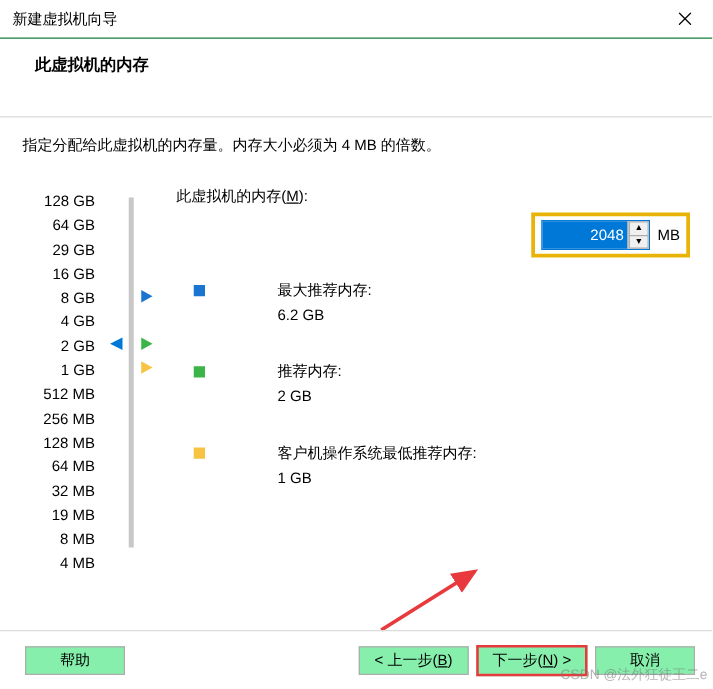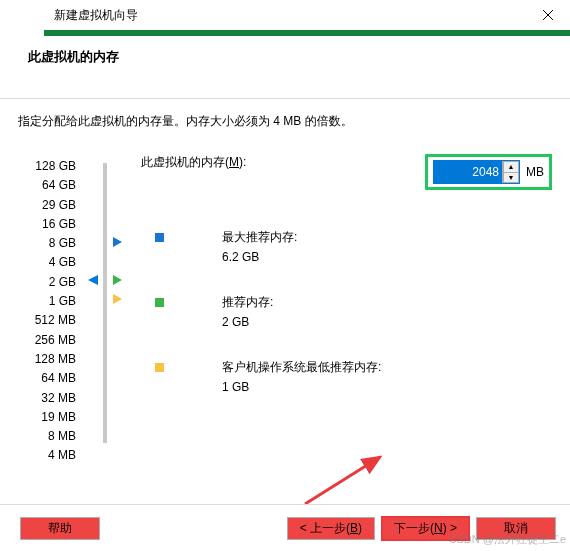--- a/index.html
+++ b/index.html
@@ -15,22 +15,21 @@
     height: 551px;
     position: relative;
     box-sizing: border-box;
   }
   
   .titlebar {
     height: 30px;
     display: flex;
     align-items: center;
     padding: 0 0 0 10px;
-    border-bottom: 6px solid #15803d;
-    margin-left: 44px;
+    border-bottom: 1px solid #15803d;
   }
   .titlebar .title {
     flex: 1;
     font-size: 12px;
   }
   .titlebar .close {
     width: 45px;
     height: 30px;
     display: flex;
     align-items: center;
@@ -52,24 +51,25 @@
   .instr { font-size: 12px; margin-bottom: 24px; }
   .mem-row {
     display: flex;
     margin-left: 123px;
     margin-bottom: 18px;
   }
   .mem-label { font-size: 12px; }
   .mem-label .ul { text-decoration: underline; }
   .mem-spacer { flex: 1; }
   .mem-input-box {
-    border: 3px solid #22c55e;
+    border: 3px solid #eab308;
     padding: 3px 5px;
     display: flex;
     align-items: center;
+    margin-top: 21px;
   }
   .spinbox {
     display: flex;
     align-items: stretch;
     border: 1px solid #0078d7;
     background: #fff;
     height: 22px;
   }
   .spinbox input {
     width: 62px;
@@ -181,21 +181,21 @@
     height: 46px;
     border-top: 1px solid #dcdcdc;
     display: flex;
     align-items: center;
     padding: 0 14px;
   }
   .btn {
     height: 23px;
     min-width: 80px;
     padding: 0 12px;
-    background: #ef4444;
+    background: #86efac;
     border: 1px solid #adadad;
     font-size: 12px;
     font-family: inherit;
     display: inline-flex;
     align-items: center;
     justify-content: center;
     cursor: default;
   }
   .btn.primary {
     border: 2px solid #e83a3d;

